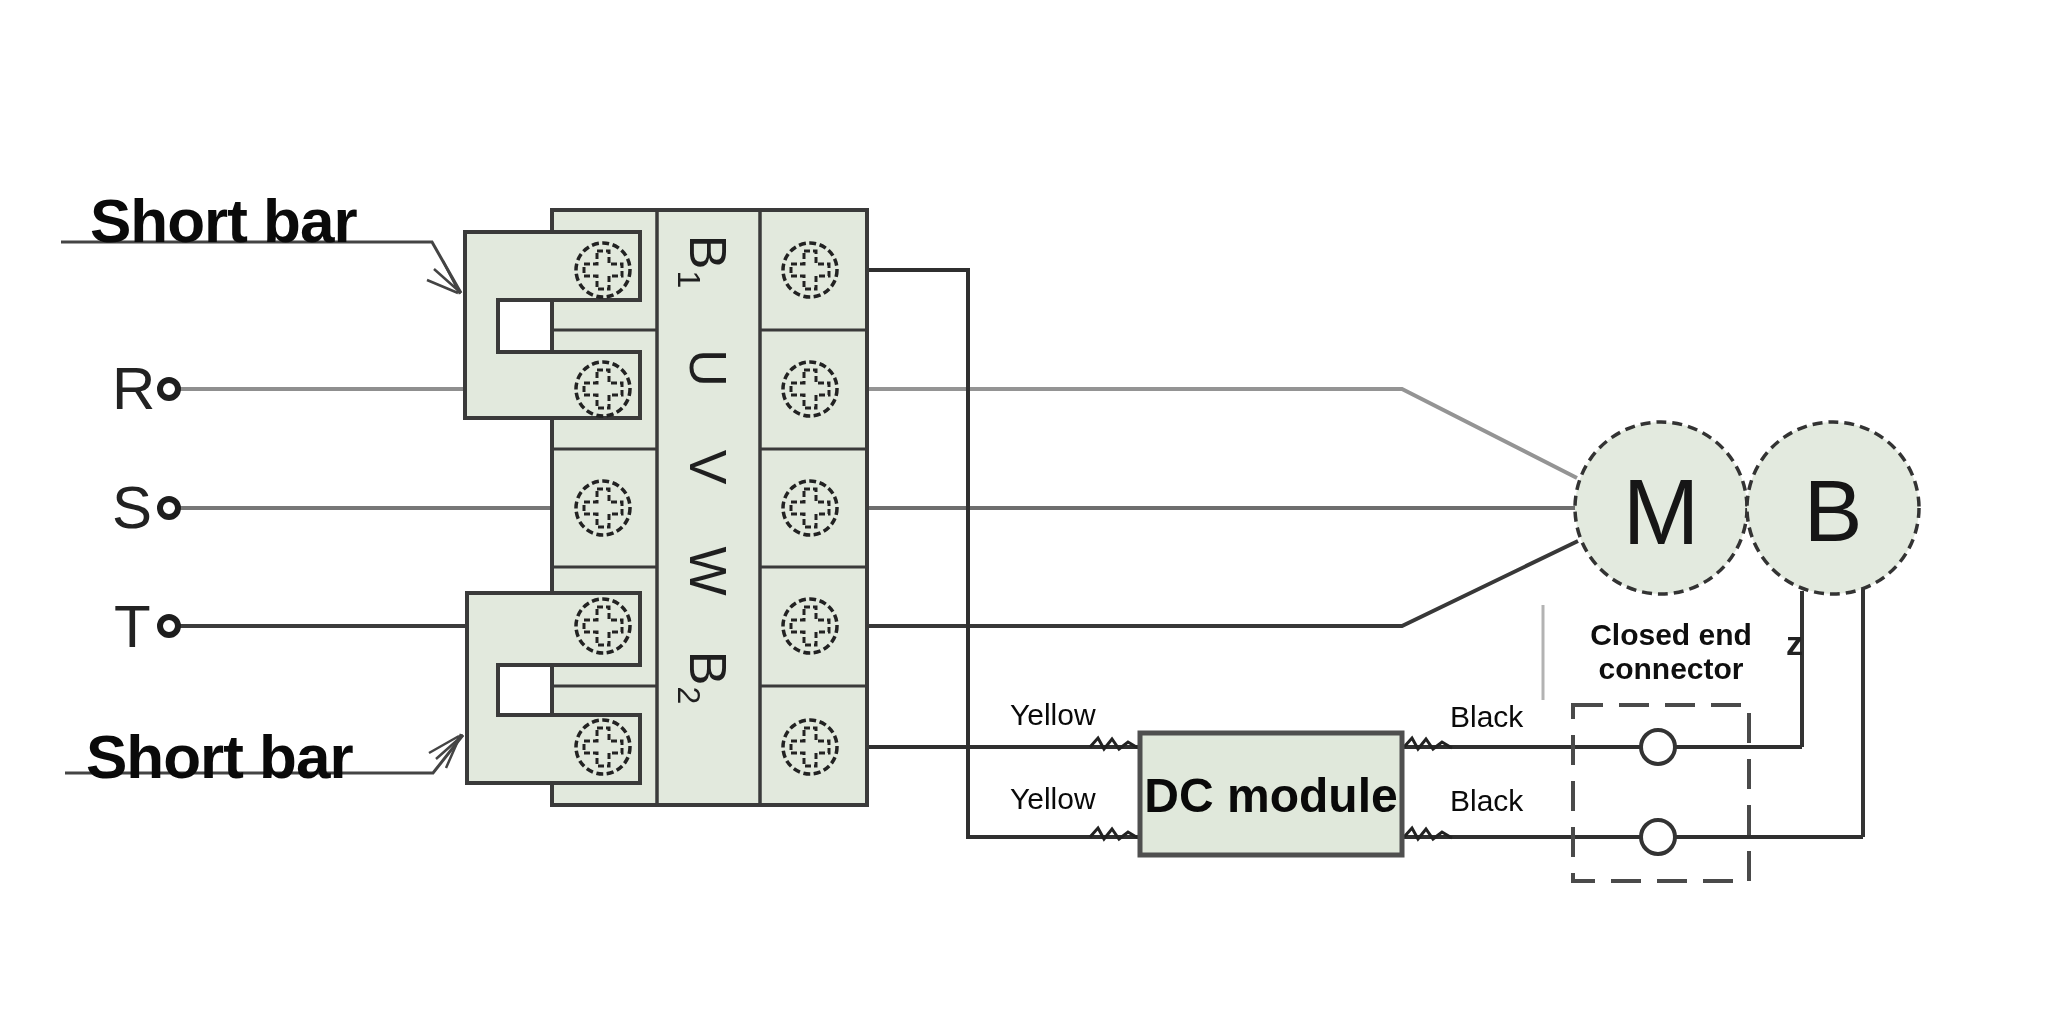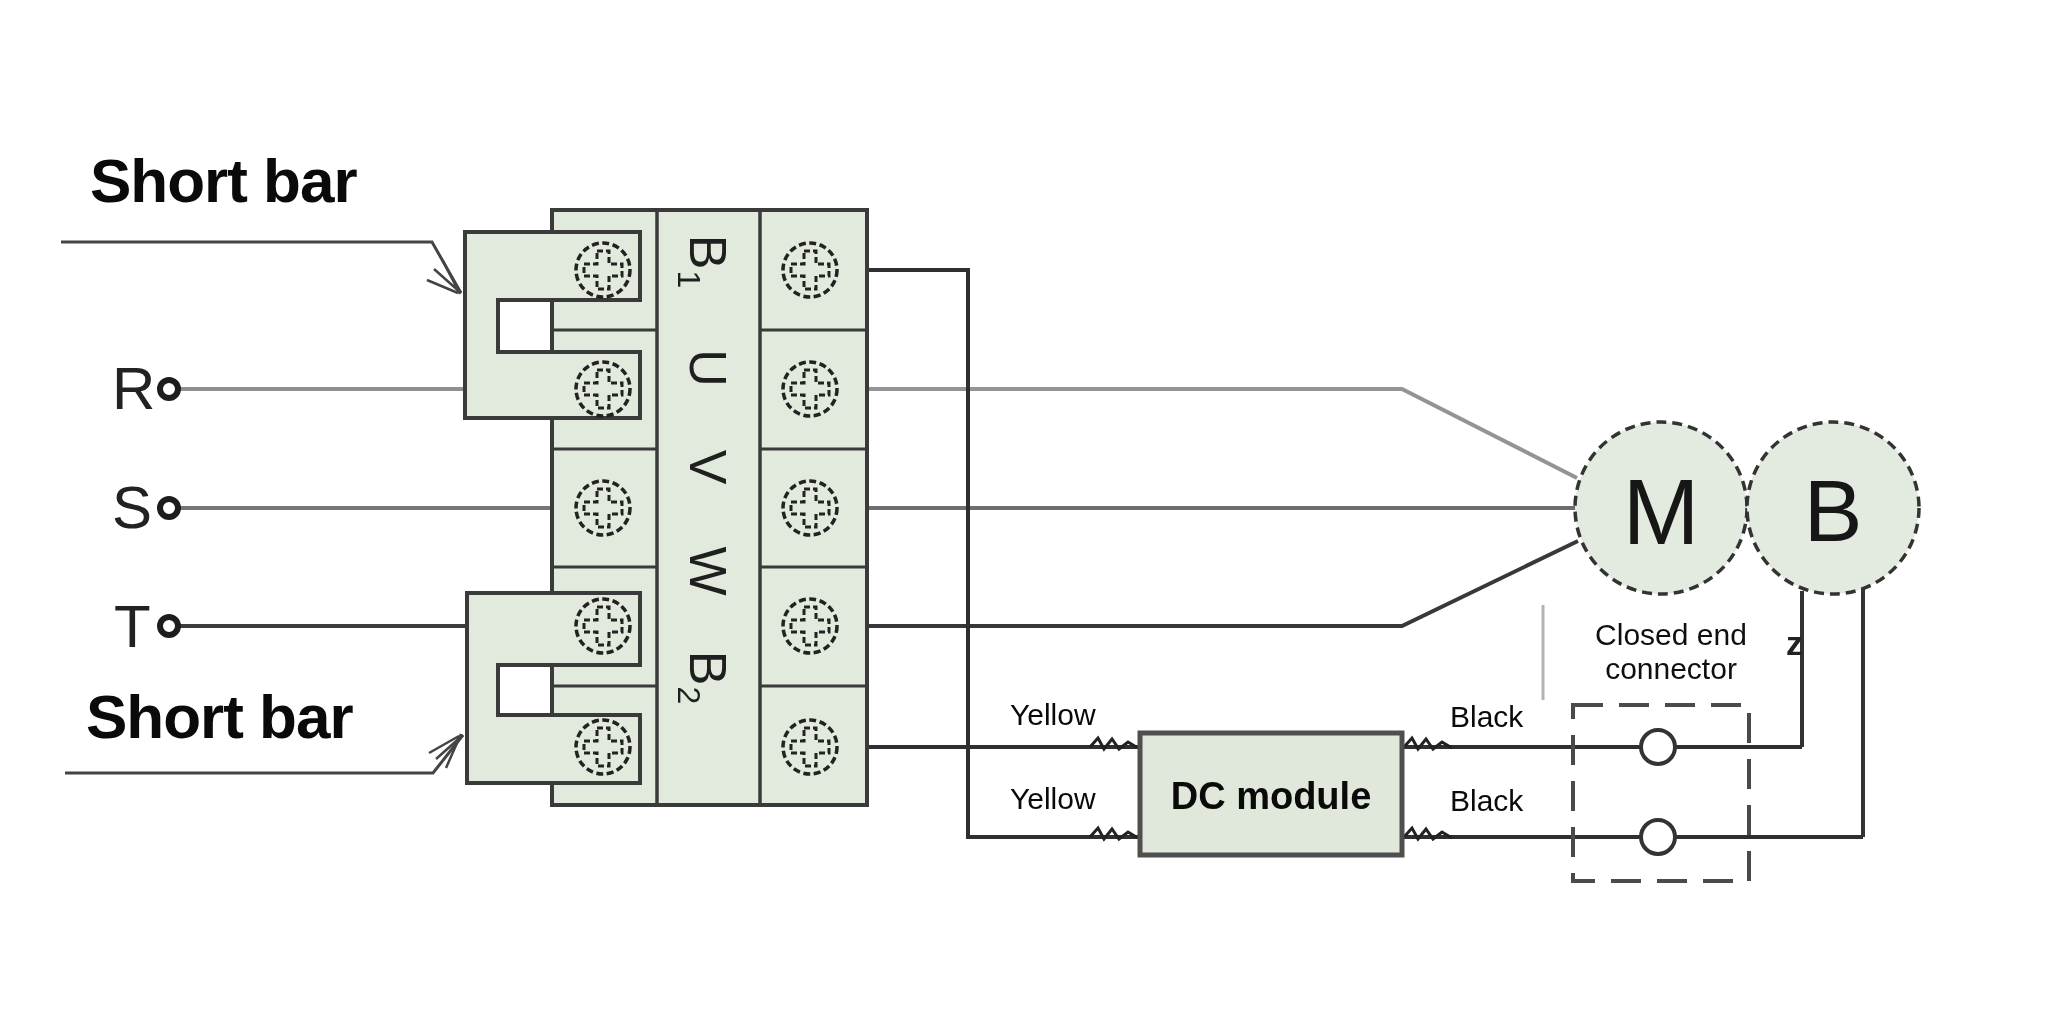--- a/index.html
+++ b/index.html
@@ -2,39 +2,39 @@
 <html><head>
 <meta charset="utf-8">
 <style>
   html,body{margin:0;padding:0;background:#ffffff;}
   #stage{
     position:relative;width:2063px;height:1031px;background:#ffffff;overflow:hidden;
     font-family:"Liberation Sans","DejaVu Sans",sans-serif;color:#1a1a1a;
   }
   #stage svg{position:absolute;left:0;top:0;}
   .lbl{position:absolute;white-space:nowrap;}
-  .short-bar{font-size:62px;font-weight:700;letter-spacing:-1px;line-height:1;color:#0a0a0a;}
+  .short-bar{font-size:62px;font-weight:700;letter-spacing:-1px;line-height:1;color:#0a0a0a;margin-top:40px;}
   .phase{font-size:60px;font-weight:400;line-height:1;color:#222;}
   .term{
     position:absolute;transform:translate(-50%,-50%) rotate(90deg);
     font-size:52px;font-weight:400;color:#1f1f1f;line-height:1;
   }
   .term .sub{font-size:32px;position:relative;top:12px;left:1px;}
   .node-letter{
     position:absolute;transform:translate(-50%,-50%);
     font-size:92px;font-weight:400;color:#161616;line-height:1;
   }
   .wire-word{font-size:30px;font-weight:400;line-height:1;color:#0a0a0a;}
   .cec{
-    position:absolute;text-align:center;font-size:30px;font-weight:400;
+    position:absolute;text-align:center;font-size:30px;font-weight:700;
     line-height:34px;color:#0f0f0f;transform:translateX(-50%);
   }
   .dcm{
     position:absolute;transform:translate(-50%,-50%);
-    font-size:38px;font-weight:700;color:#0a0a0a;line-height:1;
+    font-size:48px;font-weight:700;color:#0a0a0a;line-height:1;
   }
   .artifact-z{position:absolute;font-size:34px;font-weight:700;color:#222;line-height:1;}
 </style>
 </head>
 <body>
 
 <div id="stage">
 
   <svg width="2063" height="1031" viewBox="0 0 2063 1031">
     <defs>

